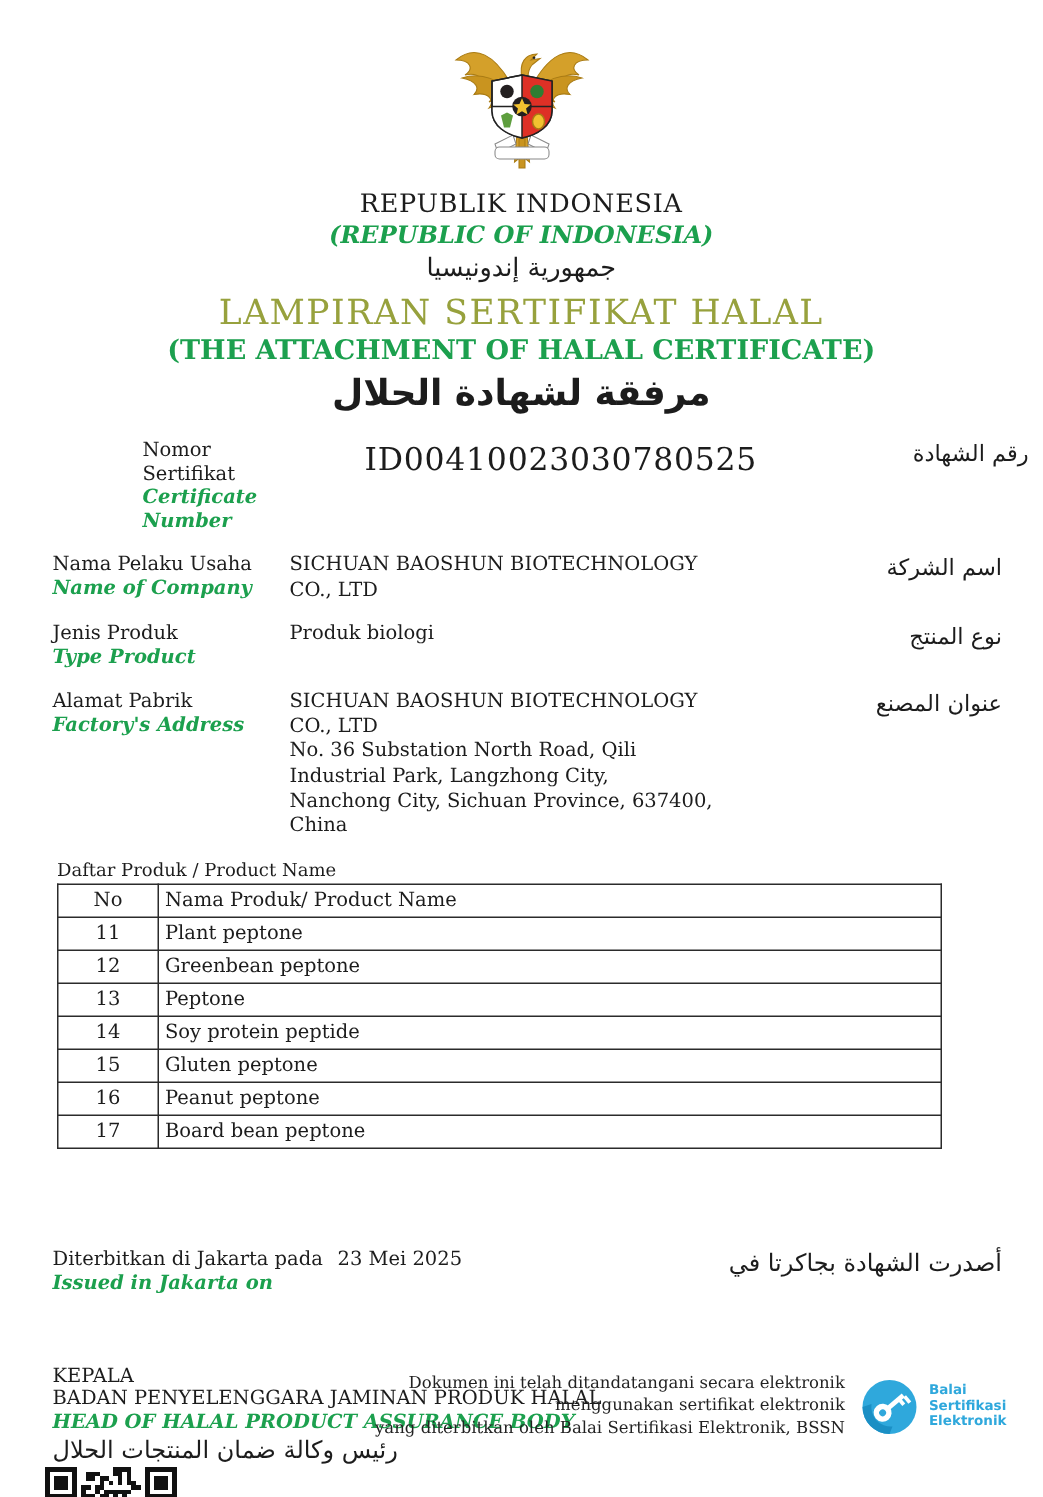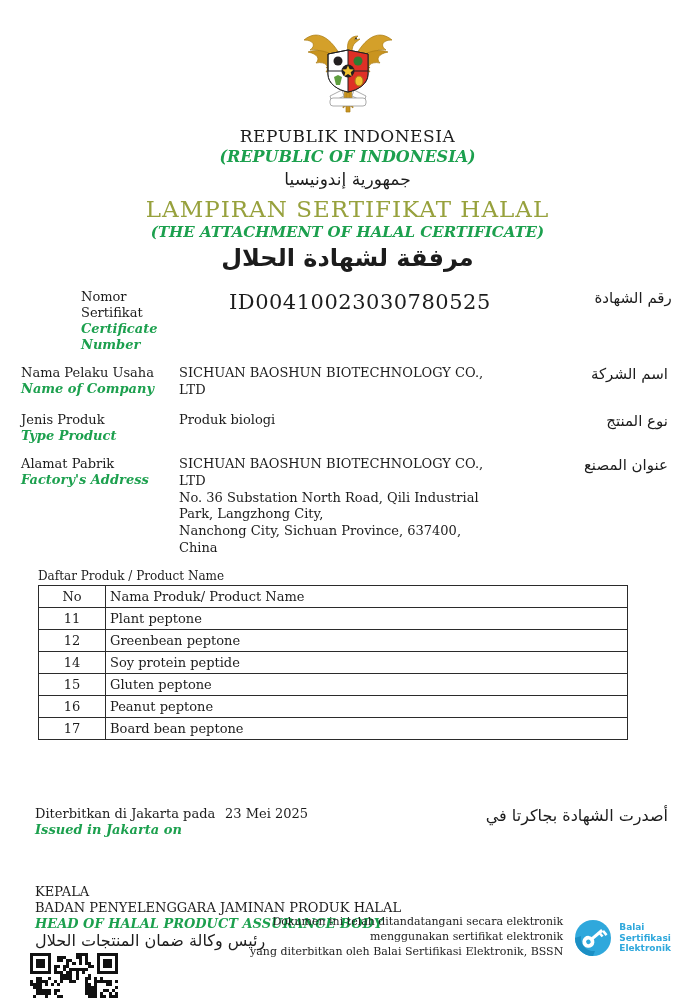--- a/index.html
+++ b/index.html
@@ -5,27 +5,27 @@
   html,body{margin:0;padding:0;background:#fff;}
   .page{position:relative;width:695px;height:998px;background:#fff;overflow:hidden;
         font-family:"DejaVu Serif", serif;color:#1c1c1c;}
   
   .emblem-wrap{display:flex;justify-content:center;padding-top:26px;}
   .hdr{text-align:center;line-height:1.25;}
   .hdr .line1{font-size:17px;letter-spacing:.5px;margin-top:8px;}
   .hdr .line2{font-size:16px;font-style:italic;font-weight:bold;color:var(--green);}
   .hdr .line3{font-size:17px;margin-top:2px;}
   .hdr .title1{font-size:23px;color:var(--olive);letter-spacing:1px;margin-top:4px;}
-  .hdr .title2{font-size:15px;font-style:italic;font-weight:bold;color:var(--green);}
+  .hdr .title2{font-size:18px;font-weight:bold;color:var(--green);}
   .hdr .title3{font-size:24px;font-weight:bold;margin-top:1px;}
   .ar{font-family:"DejaVu Sans", sans-serif;direction:rtl;unicode-bidi:isolate;}
   
   .fields{margin-top:16px;}
   .field-row{display:grid;grid-template-columns:158px 1fr 175px;
-             padding:0 27px 0 21px;margin-bottom:13px;align-items:start;}
+             padding:0 27px 0 35px;margin-bottom:13px;align-items:start;}
   .f-label{font-size:13px;line-height:1.22;}
   .f-label .en{font-style:italic;font-weight:bold;color:var(--green);}
   .f-value{font-size:13px;line-height:1.28;white-space:pre-line;padding-right:6px;}
   .f-ar{font-size:15px;text-align:right;line-height:1.3;}
   .cert-row .f-label{padding-left:60px;}
   .cert-row .f-value{font-size:21px;padding-left:50px;letter-spacing:.5px;}
   
   .tbl-caption{font-size:12px;margin:4px 35px 2px 38px;}
   table.products{border-collapse:collapse;margin-left:38px;width:590px;
                  font-size:13px;table-layout:fixed;}
@@ -152,20 +152,24 @@
         <td class="no-col">No</td>
         <td class="name-col">Nama Produk/ Product Name</td>
       </tr>
     <tr>
           <td class="no-col">11</td>
           <td class="name-col">Plant peptone</td>
         </tr>
         <tr>
           <td class="no-col">12</td>
           <td class="name-col">Greenbean peptone</td>
+        </tr>
+        <tr>
+          <td class="no-col">13</td>
+          <td class="name-col">Peptone</td>
         </tr>
         <tr>
           <td class="no-col">14</td>
           <td class="name-col">Soy protein peptide</td>
         </tr>
         <tr>
           <td class="no-col">15</td>
           <td class="name-col">Gluten peptone</td>
         </tr>
         <tr>

